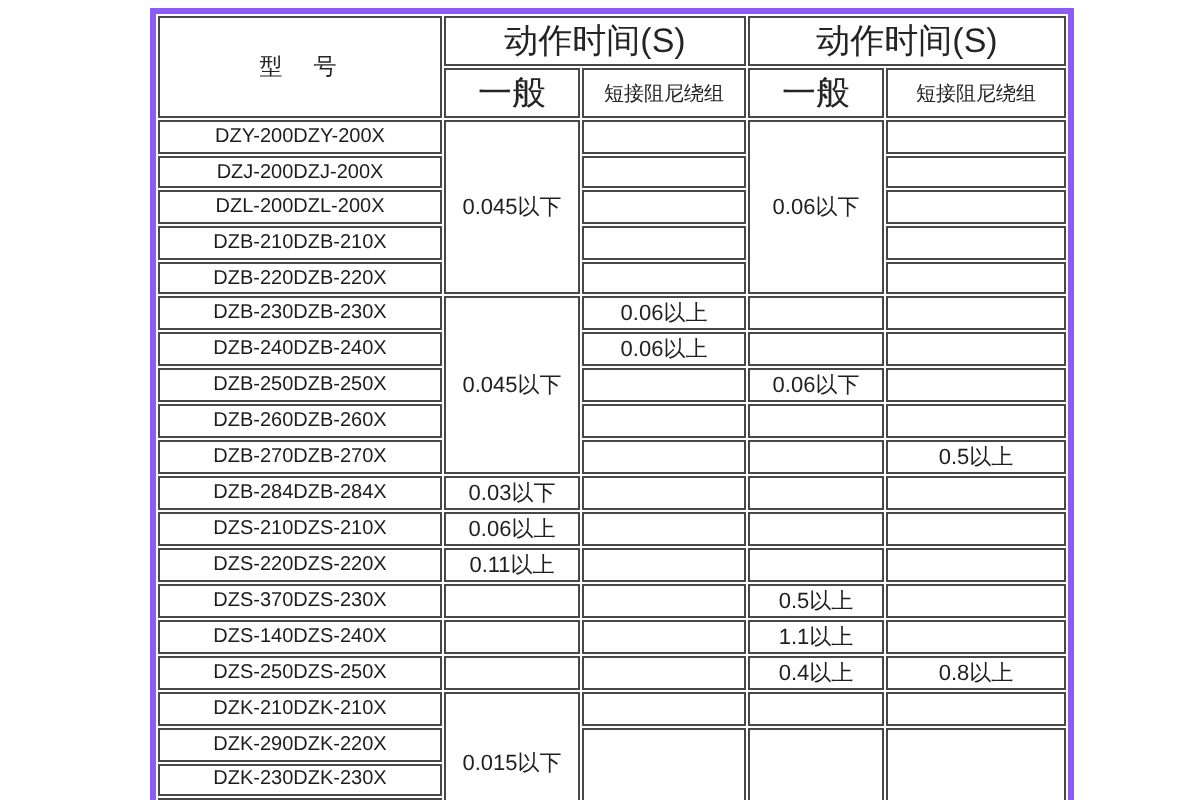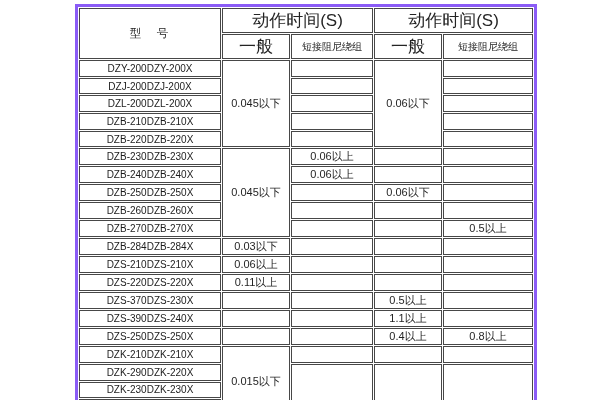--- a/index.html
+++ b/index.html
@@ -223,21 +223,21 @@
           </td>
       <td class="val"></td>
       <td class="val"></td>
       <td class="val">0.5以上</td>
       <td class="val"></td>
     </tr>
 
     <tr>
       <td>
             <div class="pair">
-              <span>DZS-390</span>
+              <span>DZS-140</span>
               <span>DZS-240X</span>
             </div>
           </td>
       <td class="val"></td>
       <td class="val"></td>
       <td class="val">1.1以上</td>
       <td class="val"></td>
     </tr>
 
     <tr>

